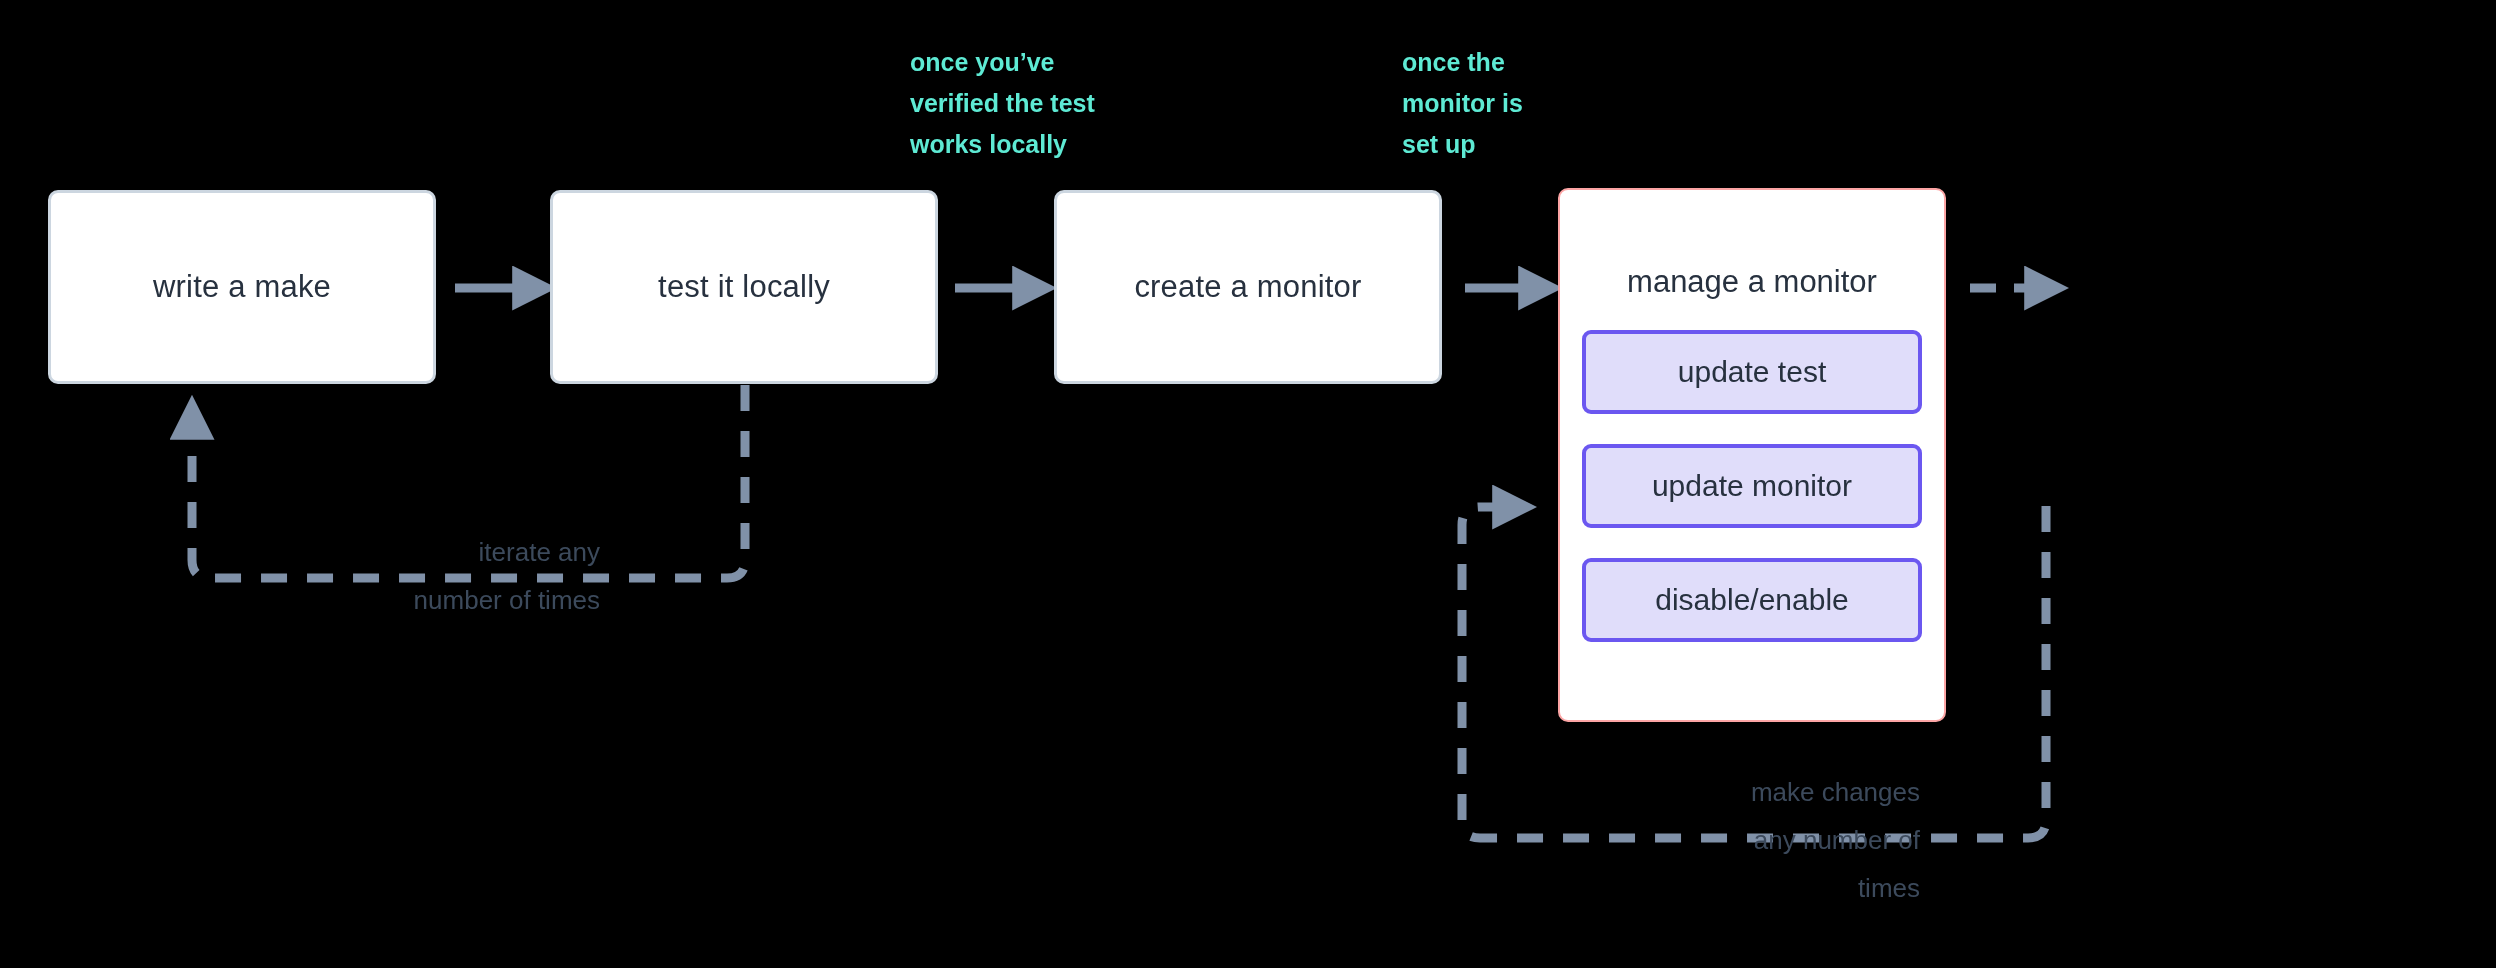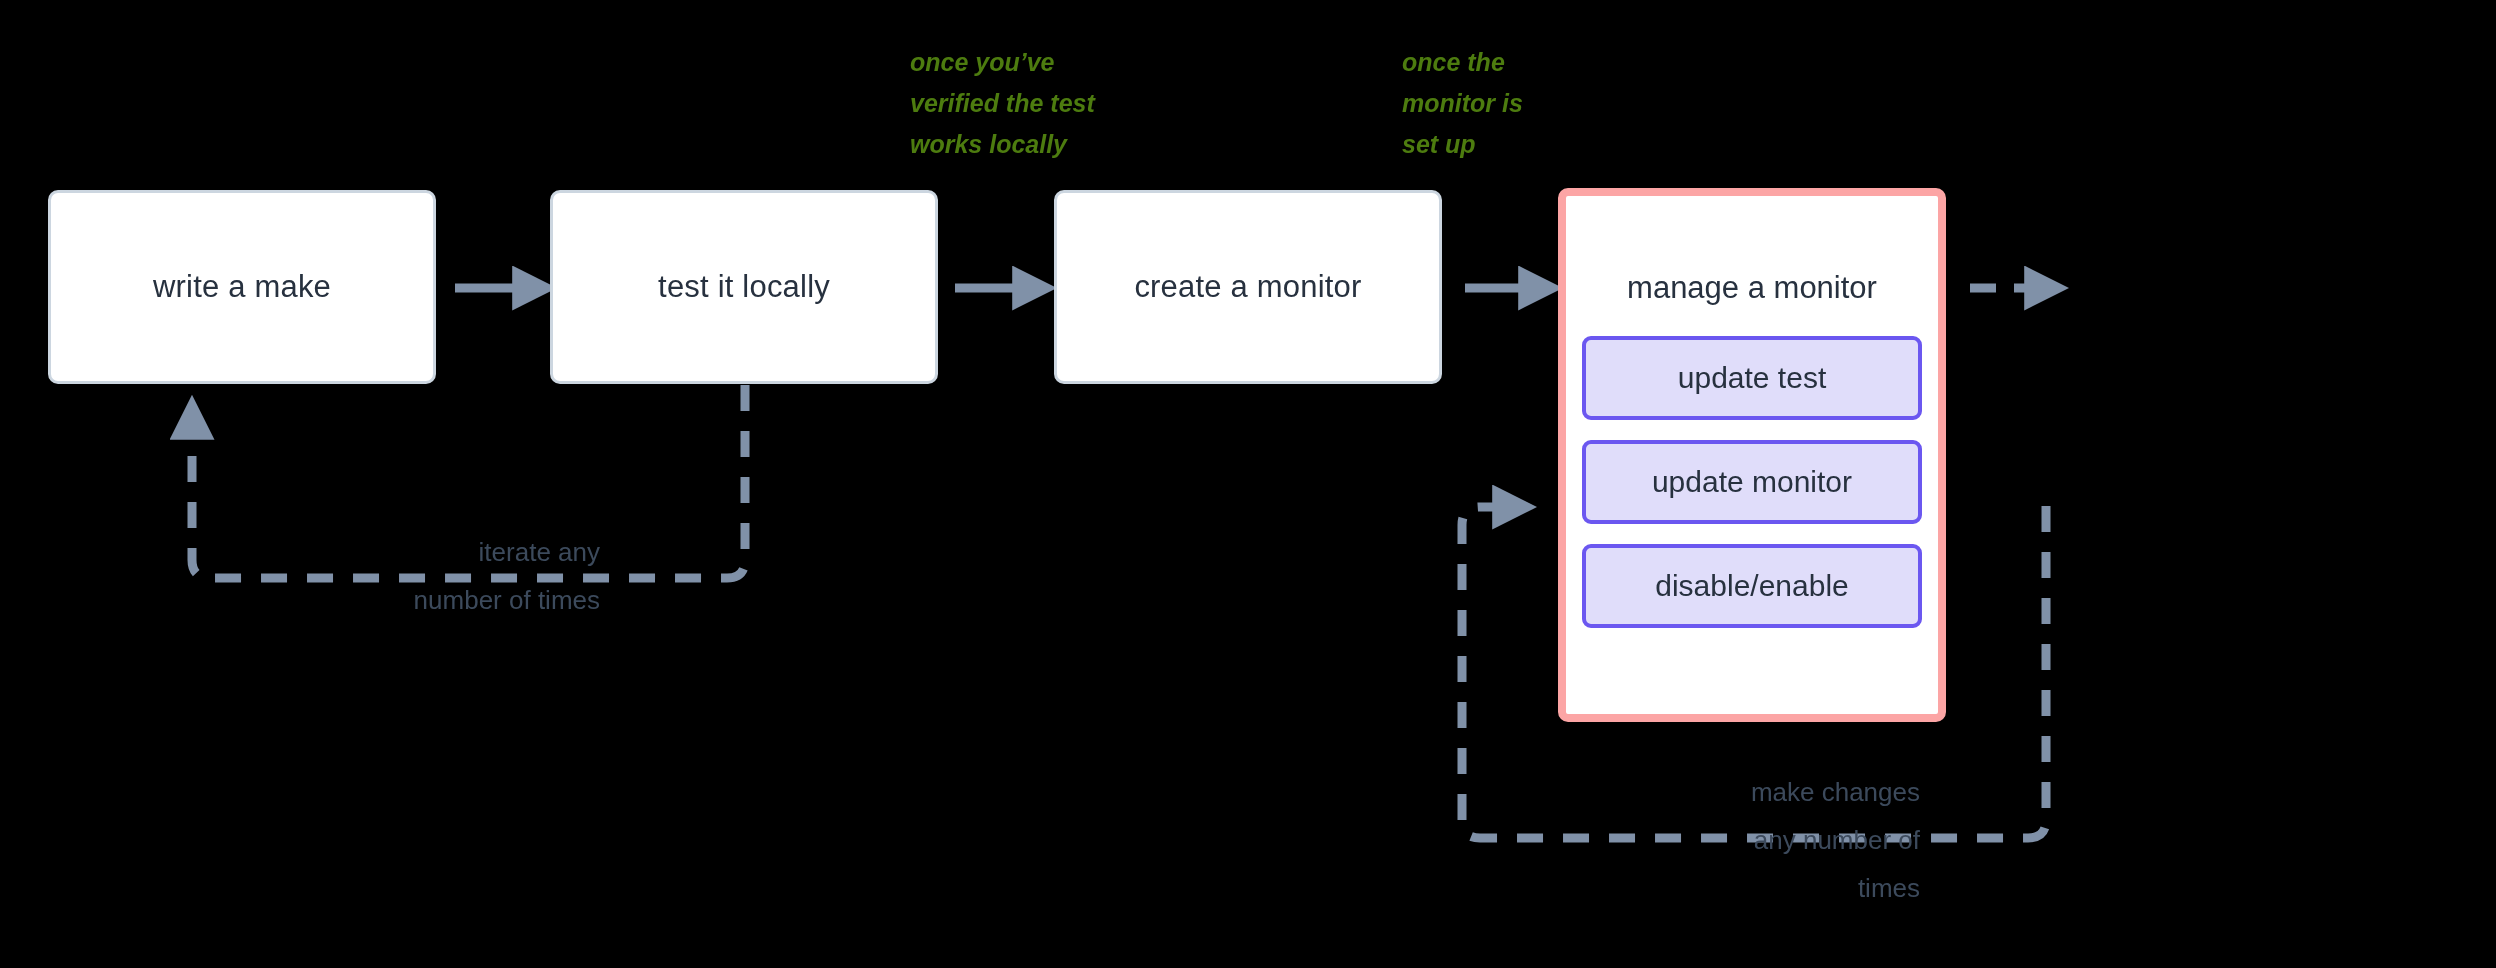--- a/index.html
+++ b/index.html
@@ -46,39 +46,39 @@
     font-size: 31px;
     font-weight: 400;
     letter-spacing: 0.2px;
     white-space: nowrap;
   }
 
   
   .node-container {
     position: absolute;
     background: #ffffff;
-    border: 8px solid #fca5a5;
+    border: 2px solid #fca5a5;
     border-radius: 10px;
     box-sizing: border-box;
     display: flex;
     flex-direction: column;
     align-items: center;
   }
   .container-title {
     color: #27313f;
     font-size: 31px;
     font-weight: 400;
     white-space: nowrap;
     margin-top: 74px;
     margin-bottom: 30px;
   }
   .subnode-stack {
     display: flex;
     flex-direction: column;
-    gap: 20px;
+    gap: 30px;
     width: 100%;
     align-items: center;
   }
   .subnode {
     width: 340px;
     height: 84px;
     background: #e0ddfa;
     border: 4px solid #6b57f0;
     border-radius: 9px;
     box-sizing: border-box;
@@ -89,23 +89,22 @@
   .subnode-label {
     color: #27313f;
     font-size: 30px;
     font-weight: 400;
     white-space: nowrap;
   }
 
   
   .annotation {
     position: absolute;
-    color: #4d7c0f;
+    color: #5eead4;
     font-size: 25px;
-    font-style: italic;
     font-weight: 700;
     line-height: 41px;
     white-space: pre-line;
   }
 
   .loop-label {
     position: absolute;
     color: #3c4a5c;
     font-size: 26px;
     font-weight: 400;

